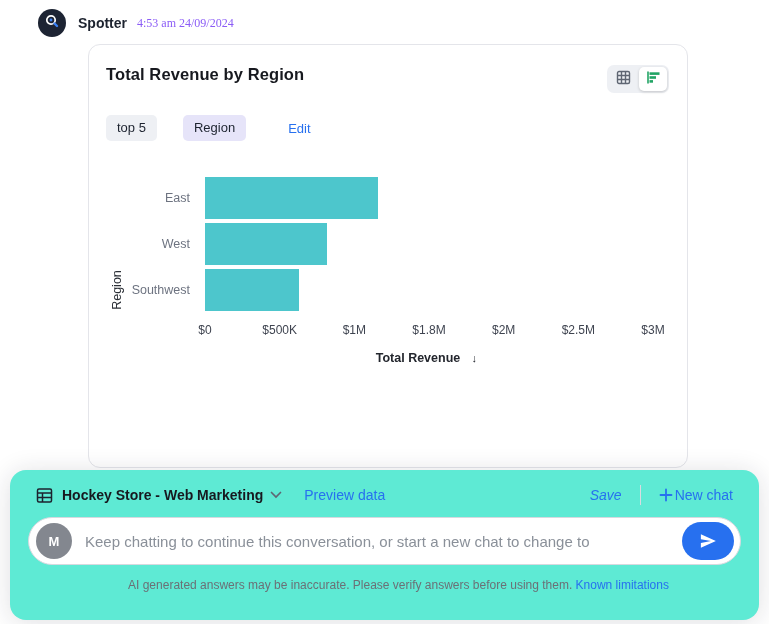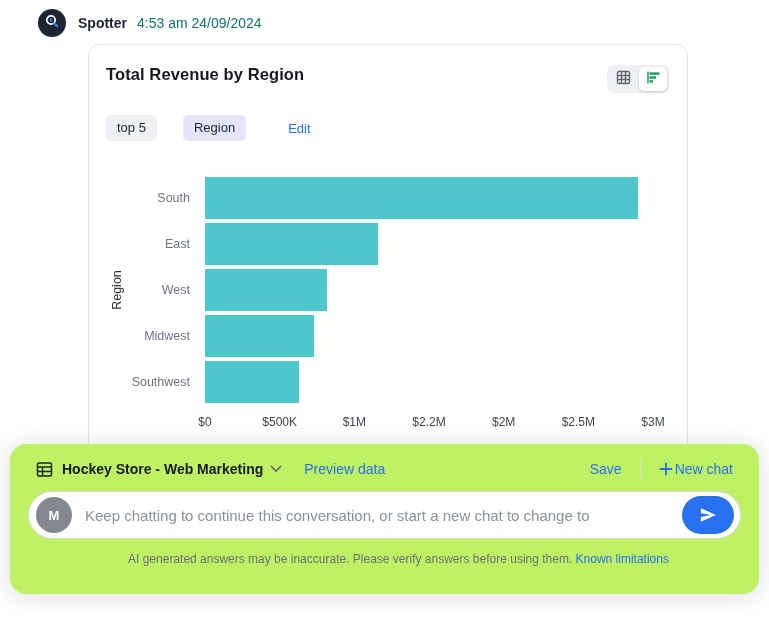--- a/index.html
+++ b/index.html
@@ -13,21 +13,21 @@
   }
 
   
   .msg-header { position: absolute; left: 38px; top: 9px; display: flex; align-items: center; gap: 12px; }
   .spotter-avatar {
     width: 28px; height: 28px; border-radius: 50%;
     background: #1d2433; display: flex; align-items: center; justify-content: center;
     flex: none;
   }
   .app-name { font-size: 14px; font-weight: 700; color: #1d232f; }
-  .timestamp { font-size: 14px; color: #0f766e; margin-left: -2px; }
+  .timestamp { font-size: 12px; color: #8b5cf6; margin-left: -2px; font-family: Liberation Serif, serif; }
 
   
   .card {
     position: absolute; left: 88px; top: 44px; width: 600px; height: 424px;
     background: #fff; border: 1px solid #e4e5ea; border-radius: 12px;
   }
   .card-header { display: flex; align-items: flex-start; justify-content: space-between; padding: 20px 18px 0 17px; }
   .card-title { font-size: 16.5px; font-weight: 700; color: #17191f; letter-spacing: .1px; }
 
   .viz-toggle {
@@ -70,31 +70,31 @@
   .x-label-row { margin-left: 116px; margin-top: 12px; text-align: center; display: flex; align-items: center; justify-content: center; gap: 6px; }
   .x-label { font-size: 12.5px; font-weight: 700; color: #23262d; }
   .sort-badge {
     width: 16px; height: 16px; border-radius: 50%;
     display: inline-flex; align-items: center; justify-content: center;
     font-size: 11px; font-weight: 700; color: #23262d; line-height: 1;
   }
 
   
   .bottom-panel {
-    position: absolute; left: 10px; right: 10px; top: 444px; height: 150px;
-    background: #bef264; border-radius: 16px;
+    position: absolute; left: 10px; right: 10px; top: 470px; height: 150px;
+    background: #5eead4; border-radius: 16px;
     box-shadow: 0 2px 26px rgba(25, 31, 48, 0.14);
     z-index: 5;
   }
   .ds-row { display: flex; align-items: center; padding: 15px 26px 0 26px; font-size: 14px; }
   .ds-name { font-weight: 700; color: #17191f; margin-left: 9px; cursor: pointer; }
   .ds-chevron { margin-left: 7px; display: flex; align-items: center; cursor: pointer; }
   .preview-link { margin-left: 22px; font-size: 14px; }
   .ds-right { margin-left: auto; display: flex; align-items: center; }
-  .save-link { font-size: 14px; }
+  .save-link { font-size: 14px; font-style: italic; }
   .v-divider { width: 1px; height: 20px; background: #d9dbe0; margin: 0 18px; }
   .new-chat { display: flex; align-items: center; gap: 2px; font-size: 14px; cursor: pointer; }
 
   .input-pill {
     display: flex; align-items: center; margin: 12px 18px 0 18px; height: 48px;
     border: 1px solid #d7d9df; border-radius: 26px; padding: 0 6px 0 7px; background: #fff;
   }
   .user-avatar {
     width: 36px; height: 36px; border-radius: 50%; background: #83878f; flex: none;
     color: #fff; font-size: 13px; font-weight: 700; display: flex; align-items: center; justify-content: center;
@@ -157,55 +157,43 @@
   <div class="chips-row">
     <span class="chip">top 5</span>
     <span class="chip purple">Region</span>
     <a class="link edit-link">Edit</a>
   </div>
 
   <div class="chart">
     <div class="y-label">Region</div>
     <div>
         <div class="chart-row">
-          <div class="chart-cat">South</div>
-          <div class="chart-track">
-            <div class="chart-bar" style="width: 96.6667%; background: rgb(77, 198, 204);"></div>
-          </div>
-        </div>
-        <div class="chart-row">
           <div class="chart-cat">East</div>
           <div class="chart-track">
             <div class="chart-bar" style="width: 38.6667%; background: rgb(77, 198, 204);"></div>
           </div>
         </div>
         <div class="chart-row">
           <div class="chart-cat">West</div>
           <div class="chart-track">
             <div class="chart-bar" style="width: 27.1667%; background: rgb(77, 198, 204);"></div>
-          </div>
-        </div>
-        <div class="chart-row">
-          <div class="chart-cat">Midwest</div>
-          <div class="chart-track">
-            <div class="chart-bar" style="width: 24.3333%; background: rgb(77, 198, 204);"></div>
           </div>
         </div>
         <div class="chart-row">
           <div class="chart-cat">Southwest</div>
           <div class="chart-track">
             <div class="chart-bar" style="width: 21%; background: rgb(77, 198, 204);"></div>
           </div>
         </div>
       </div>
     <div class="x-ticks">
         <span class="tick" style="left: 0%;">$0</span>
         <span class="tick" style="left: 16.6667%;">$500K</span>
         <span class="tick" style="left: 33.3333%;">$1M</span>
-        <span class="tick" style="left: 50%;">$2.2M</span>
+        <span class="tick" style="left: 50%;">$1.8M</span>
         <span class="tick" style="left: 66.6667%;">$2M</span>
         <span class="tick" style="left: 83.3333%;">$2.5M</span>
         <span class="tick" style="left: 100%;">$3M</span>
       </div>
     <div class="x-label-row">
       <span class="x-label">Total Revenue</span>
       <span class="sort-badge">↓</span>
     </div>
   </div>
 </div>

